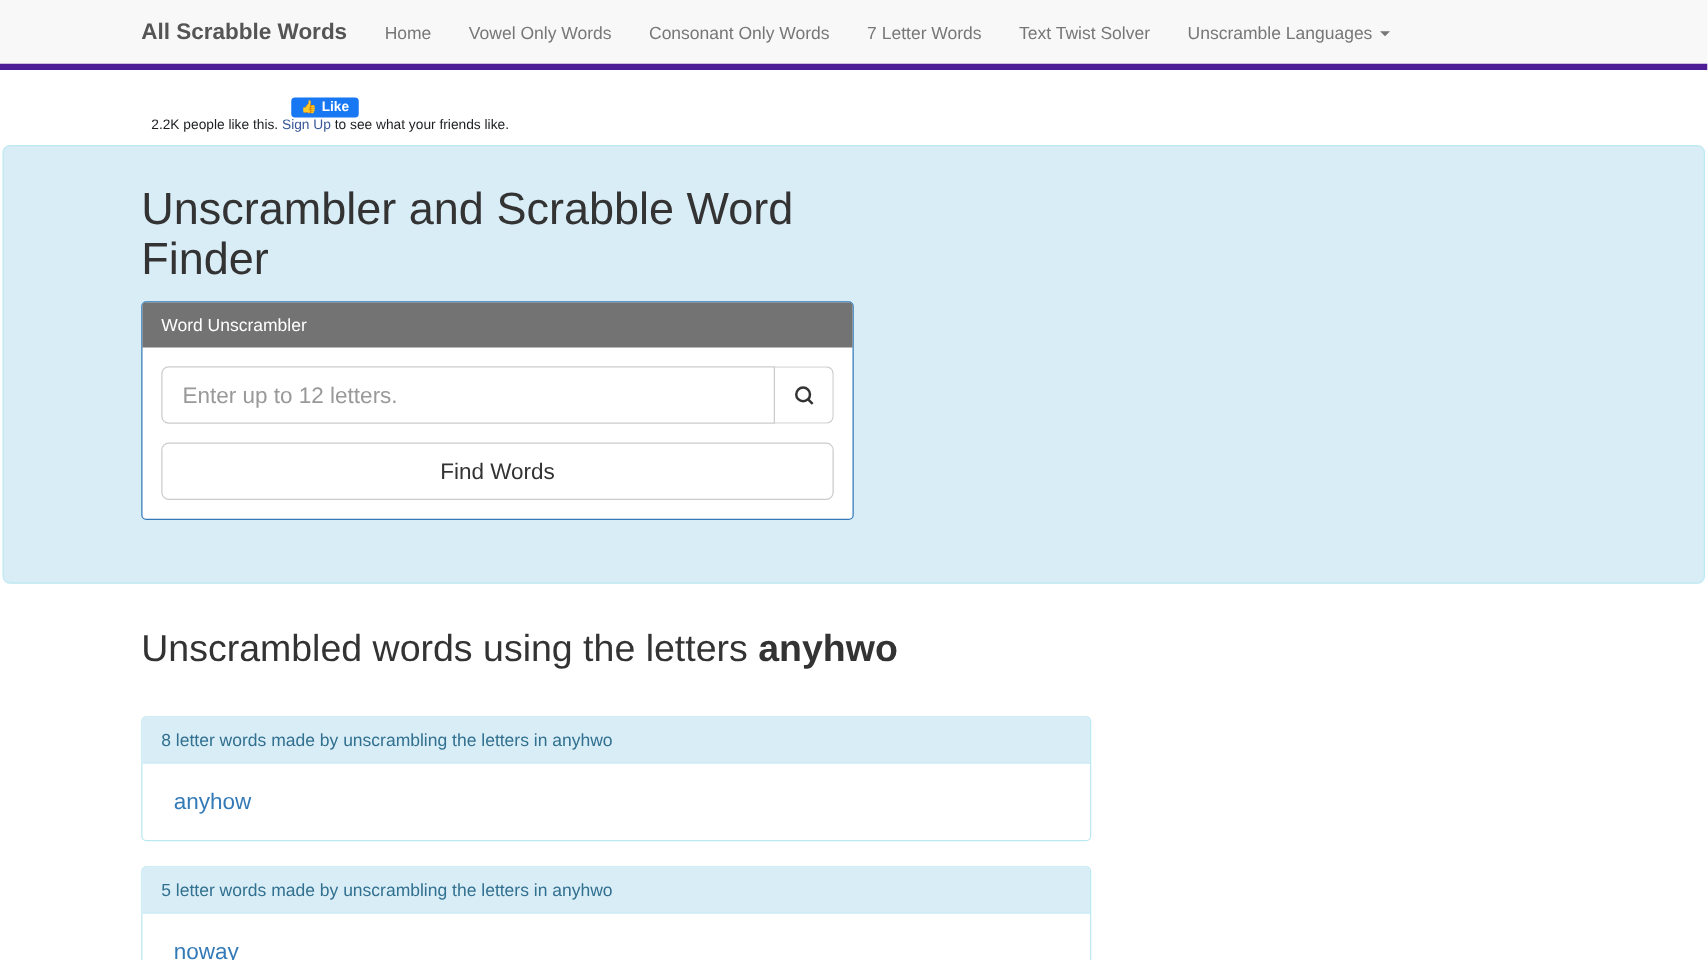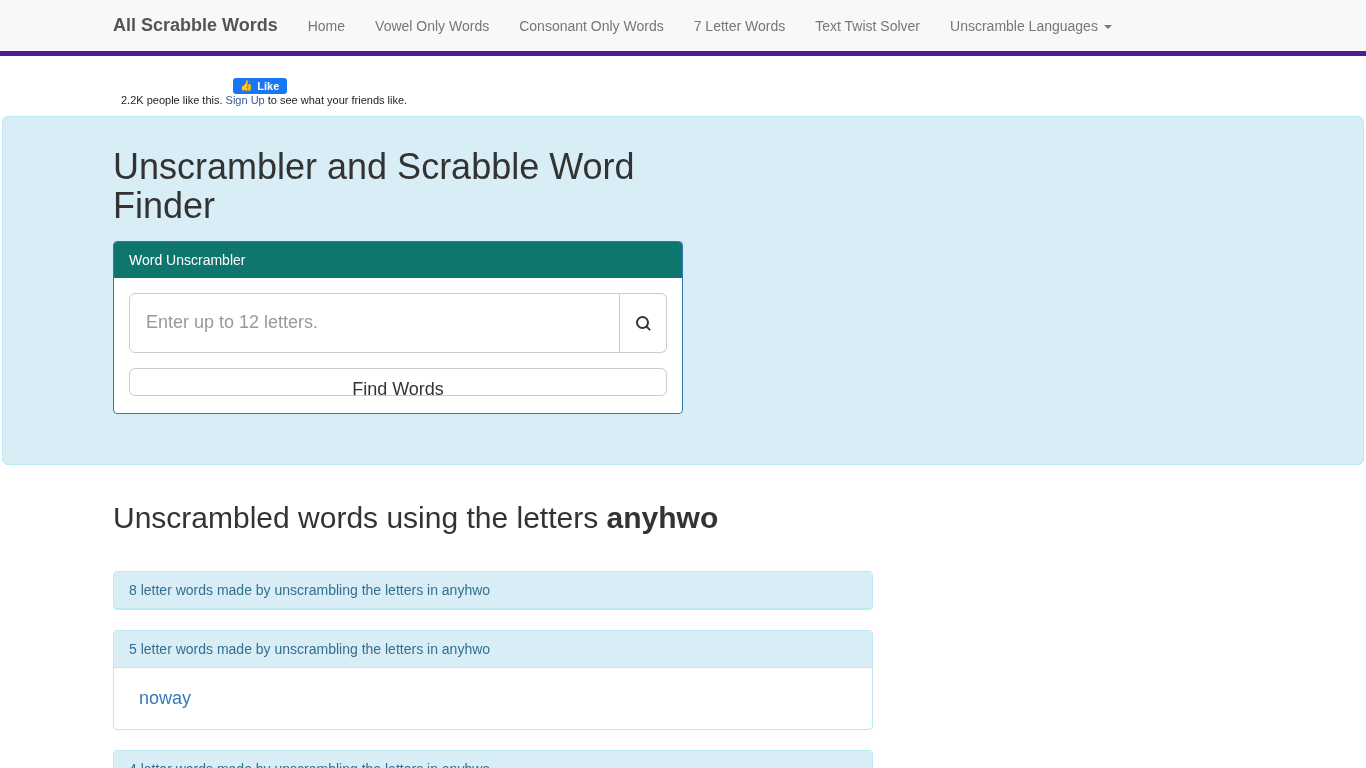--- a/index.html
+++ b/index.html
@@ -120,21 +120,21 @@
       margin-bottom: 15px;
       line-height: 1.1;
     }
     .panel {
       background: #fff;
       border: 1px solid #337ab7;
       border-radius: 4px;
       margin-bottom: 20px;
     }
     .panel-heading {
-      background: #0f766e;
+      background: #737373;
       color: #fff;
       padding: 10px 15px;
       border-top-left-radius: 3px;
       border-top-right-radius: 3px;
       font-size: 14px;
     }
     .panel-body {
       padding: 15px;
     }
     .input-group {
@@ -142,21 +142,21 @@
       width: 100%;
       margin-bottom: 15px;
     }
     .form-control {
       flex: 1;
       padding: 10px 16px;
       font-size: 18px;
       border: 1px solid #ccc;
       border-radius: 6px 0 0 6px;
       color: #555;
-      height: 60px;
+      height: 46px;
     }
     .form-control::placeholder {
       color: #999;
     }
     .input-group-addon {
       background: #fff;
       border: 1px solid #ccc;
       border-left: none;
       padding: 10px 16px;
       border-radius: 0 6px 6px 0;
@@ -191,21 +191,21 @@
     }
     .btn-find {
       width: 100%;
       background: #fff;
       border: 1px solid #ccc;
       color: #333;
       padding: 10px 16px;
       font-size: 18px;
       border-radius: 6px;
       cursor: pointer;
-      height: 28px;
+      height: 46px;
     }
     .results-container {
       width: 66.666%;
     }
     .results-heading {
       font-size: 30px;
       font-weight: 500;
       color: #333;
       margin: 36px 0;
     }
@@ -299,20 +299,23 @@
 </div>
 
 <div class="container">
   <div class="results-container">
     <h2 class="results-heading">
       <span>Unscrambled words using the letters </span><strong>anyhwo</strong>
     </h2>
 
     <div class="result-panel">
       <div class="result-panel-heading">8 letter words made by unscrambling the letters in anyhwo</div>
+      <div class="result-panel-body">
+        <a class="word-link">anyhow</a>
+      </div>
     </div>
 
     <div class="result-panel">
       <div class="result-panel-heading">5 letter words made by unscrambling the letters in anyhwo</div>
       <div class="result-panel-body">
         <a class="word-link">noway</a>
       </div>
     </div>
 
     <div class="result-panel">

